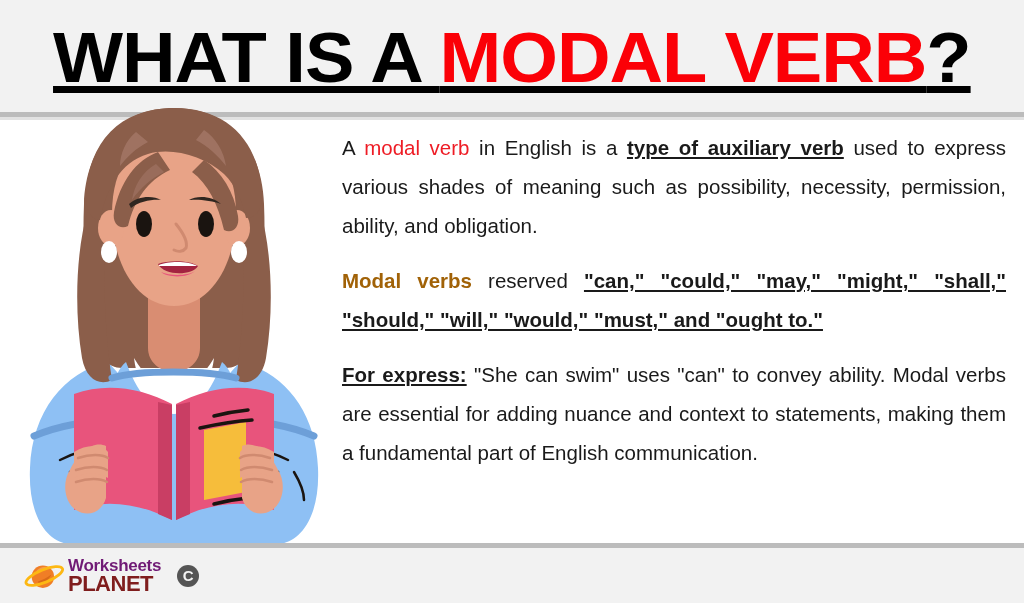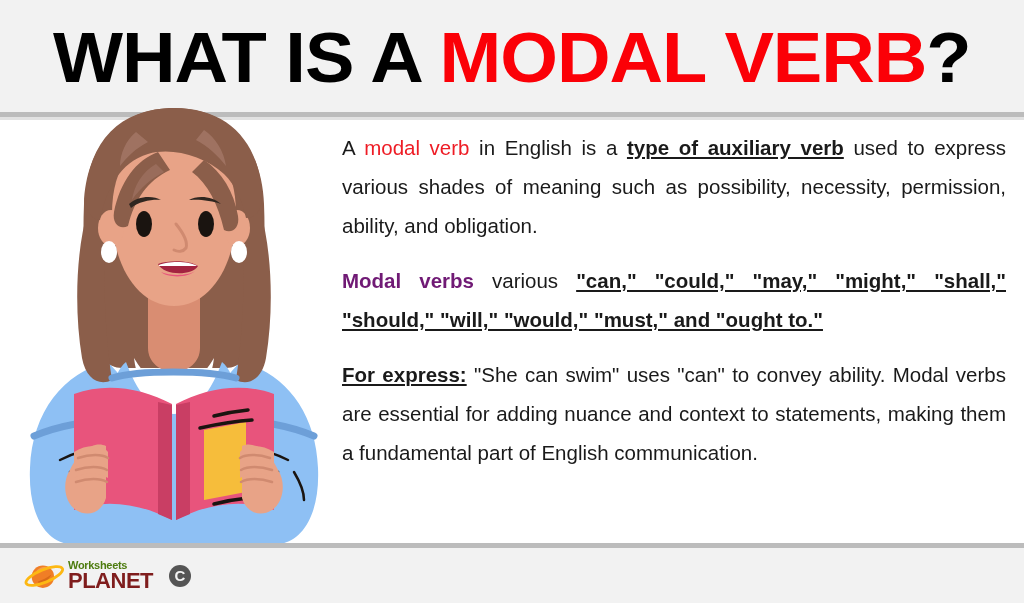--- a/index.html
+++ b/index.html
@@ -23,20 +23,21 @@
   
   .header {
     position: absolute;
     left: 0; top: 0;
     width: 1024px;
     height: 112px;
     background: #f2f2f2;
     display: flex;
     align-items: center;
     justify-content: center;
+    text-decoration: underline;
   }
 
   .header-rule {
     position: absolute;
     left: 0; top: 112px;
     width: 1024px;
     height: 5px;
     background: #bcbcbc;
   }
   .header-rule-soft {
@@ -97,21 +98,21 @@
     color: #1a1a1a;
     text-align: justify;
     text-justify: inter-word;
     margin-bottom: 16px;
     font-family: "Liberation Sans", sans-serif;
   }
   .para:last-child { margin-bottom: 0; }
   .para.last-line-left { text-align-last: left; }
 
   .red { color: #ee1c25; }
-  .red-b { color: #701a75; font-weight: bold; }
+  .red-b { color: #a16207; font-weight: bold; }
   .u-b { font-weight: bold; text-decoration: underline; text-underline-offset: 2px; }
 
   
   .footer-rule {
     position: absolute;
     left: 0; top: 543px;
     width: 1024px;
     height: 5px;
     background: #bcbcbc;
   }
@@ -128,23 +129,23 @@
 
   .logo {
     display: flex;
     align-items: center;
     flex: 0 0 auto;
     margin-right: 16px;
   }
   .logo-planet { width: 42px; height: 34px; flex: 0 0 auto; margin-right: 2px; }
   .logo-words { display: flex; flex-direction: column; line-height: 1; }
   .logo-words .w1 {
-    font-size: 11px;
-    font-weight: bold;
-    color: #4d7c0f;
+    font-size: 17px;
+    font-weight: bold;
+    color: #701a75;
     letter-spacing: -0.3px;
     font-family: "Liberation Sans", sans-serif;
   }
   .logo-words .w2 {
     font-size: 22px;
     font-weight: bold;
     color: #7f1d1d;
     letter-spacing: -0.5px;
     margin-top: -1px;
     font-family: "Liberation Sans", sans-serif;
@@ -283,21 +284,21 @@
         <path d="M216 498 C226 512 232 530 234 546" fill="none" stroke="#1a1410" stroke-width="2" stroke-linecap="round"></path>
         <path d="M158 488 L158 548" fill="none" stroke="#1a1410" stroke-width="2" stroke-linecap="round"></path>
         <path d="M174 488 L174 548" fill="none" stroke="#1a1410" stroke-width="2" stroke-linecap="round"></path>
       </svg>
     </div>
 
     <div class="text-col">
 
       <p class="para"><span>A </span><span class="red">modal verb</span><span> in English is a </span><span class="u-b">type of auxiliary verb</span><span> used to express various shades of meaning such as possibility, necessity, permission, ability, and obligation.</span></p>
 
-      <p class="para last-line-left"><span class="red-b">Modal verbs</span><span> various </span><span class="u-b">"can," "could," "may," "might," "shall," "should," "will," "would," "must," and "ought to."</span></p>
+      <p class="para last-line-left"><span class="red-b">Modal verbs</span><span> reserved </span><span class="u-b">"can," "could," "may," "might," "shall," "should," "will," "would," "must," and "ought to."</span></p>
 
 
       <p class="para last-line-left"><span class="u-b">For express:</span><span> "She can swim" uses "can" to convey ability. Modal verbs are essential for adding nuance and context to statements, making them a fundamental part of English communication.</span></p>
 
     </div>
   </div>
 
   <div class="footer-rule"></div>
   <div class="footer">
 

